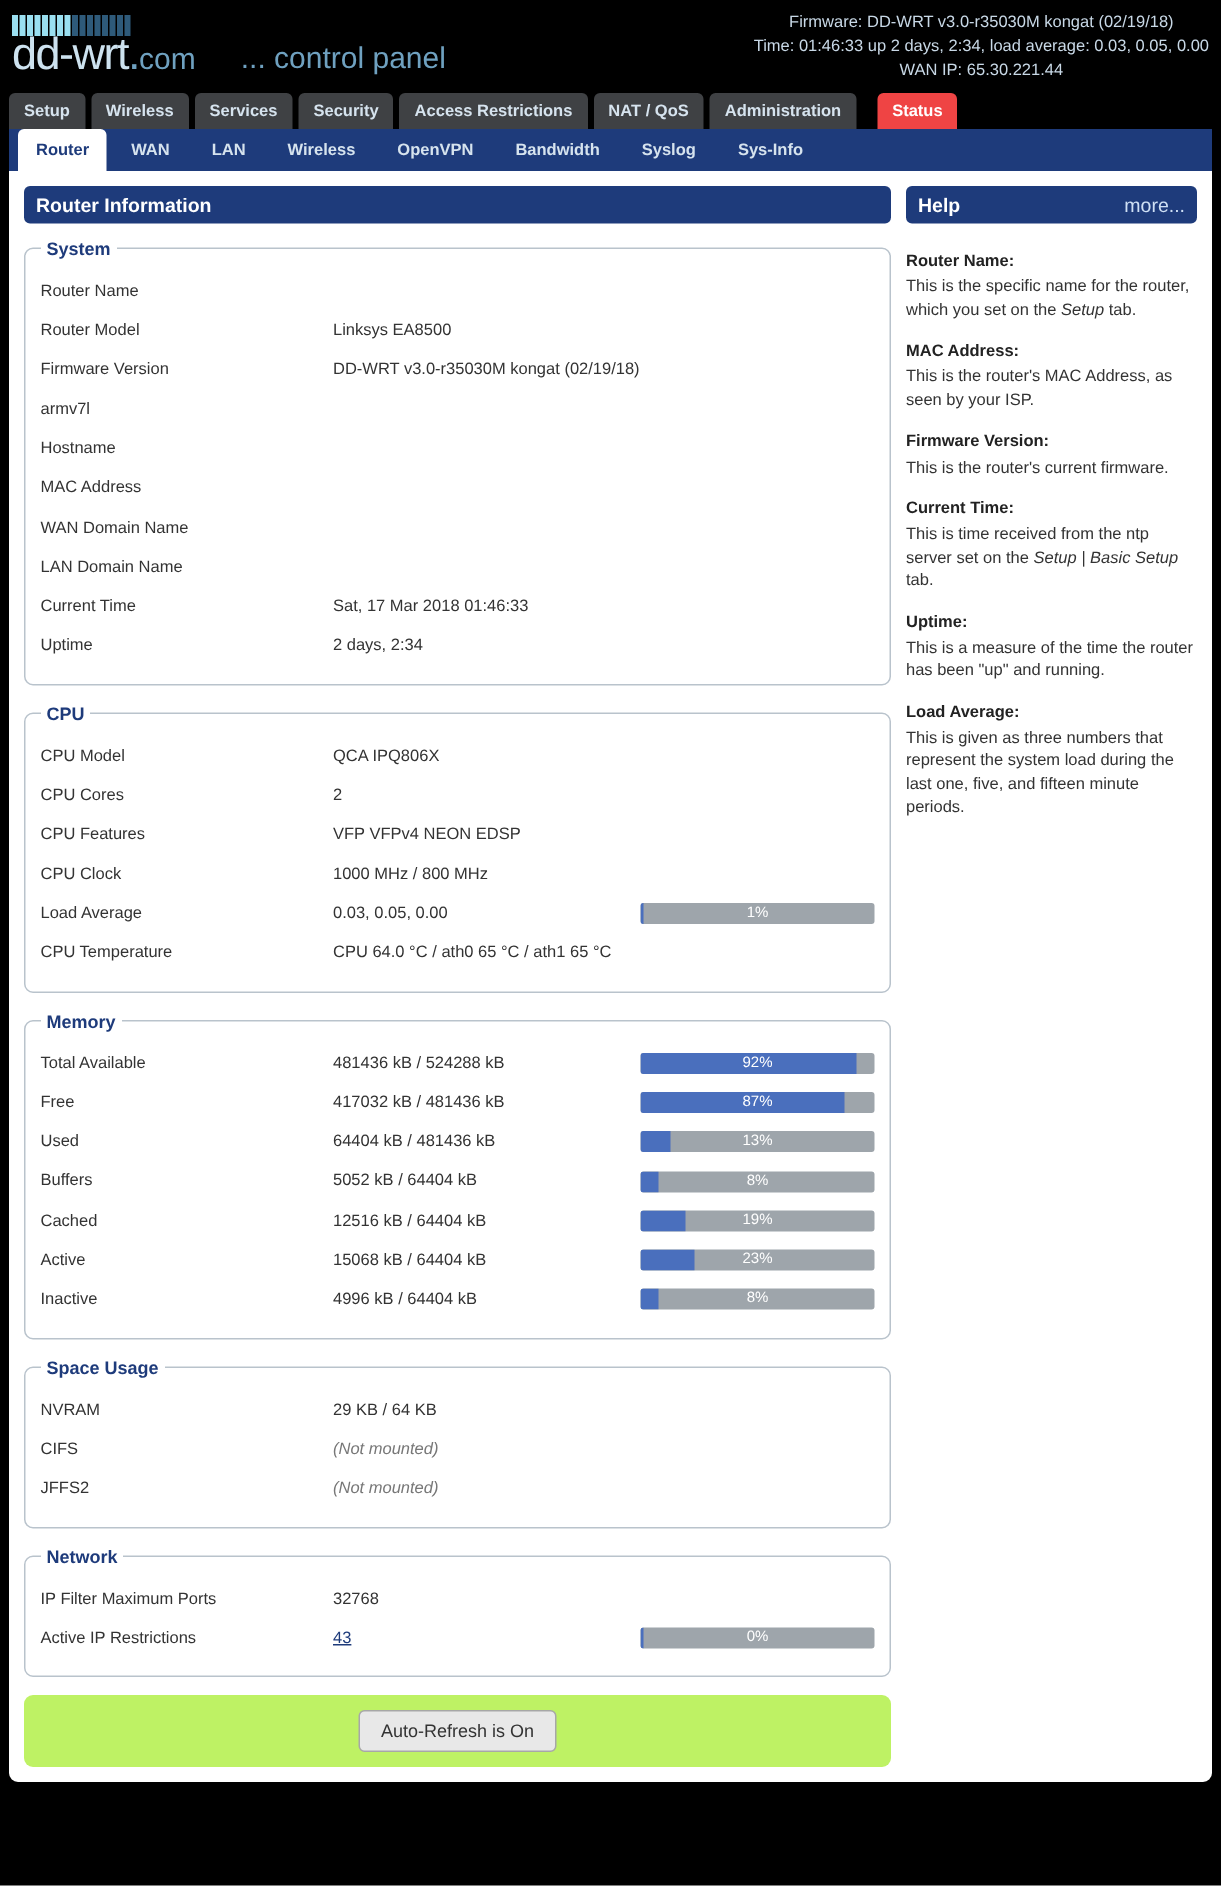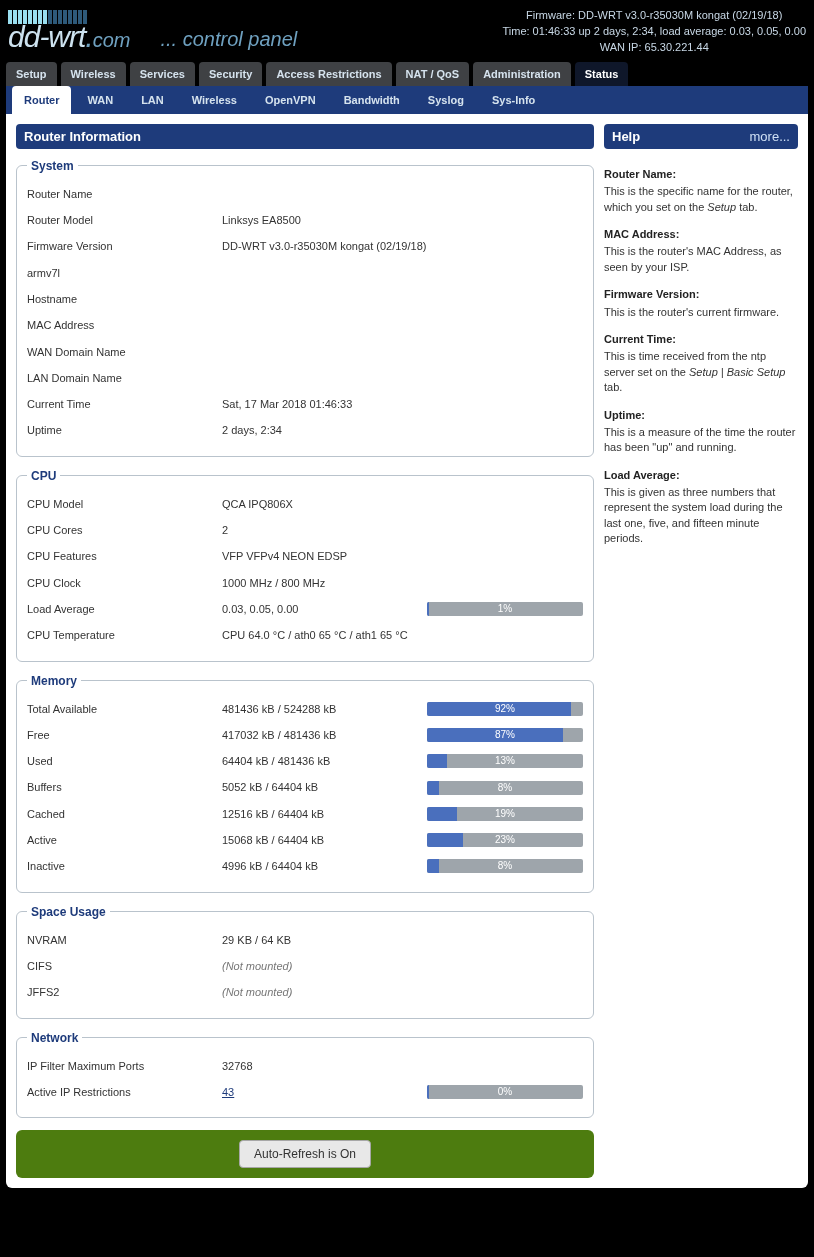--- a/index.html
+++ b/index.html
@@ -16,21 +16,21 @@
     margin: 0 auto;
   }
   
   .topbar {
     display: flex;
     justify-content: space-between;
     align-items: flex-start;
     padding: 0 2px 6px 2px;
     color: #a0b8d0;
   }
-  .logo-wrap { display: flex; align-items: flex-end; gap: 10px; margin-top:4px;font-style:italic;}
+  .logo-wrap { display: flex; align-items: flex-end; gap: 10px; margin-top:4px;}
   .logo {
     font-family: "Trebuchet MS", sans-serif;
     font-size: 30px;
     letter-spacing: -1px;
     color: #cde2ef;
     font-weight: 300;
   }
   .logo .dot { color: #6fa1c0; font-size:30px;}
   .logo .com { color: #6fa1c0; font-size:20px; letter-spacing:0;}
   .ticks { display:flex; gap:1px; margin-bottom:-4px;}
@@ -59,21 +59,21 @@
   }
   .tab1 {
     background: #3f4144;
     color: #d6e3ee;
     padding: 6px 10px;
     border-radius: 4px 4px 0 0;
     font-weight: 700;
     font-size: 11px;
     cursor: pointer;
   }
-  .tab1.active { background: #0f172a; color: #fff; }
+  .tab1.active { background: #ef4444; color: #fff; margin-left: 10px; }
   
   .tabs2 {
     display: flex;
     background: #1e3b7b;
     padding-left: 6px;
     gap:4px;
   }
   .tab2 {
     color: #d6e3ee;
     padding: 8px 12px;
@@ -156,21 +156,21 @@
     padding-top:6px;
   }
   .help-body h4 {
     margin: 12px 0 2px 0;
     font-size: 11px;
     color: #222;
   }
   .help-body p { margin: 0 0 4px 0; }
   
   .foot {
-    background: #4d7c0f;
+    background: #bef264;
     border-radius: 6px;
     text-align: center;
     padding: 10px 0;
     margin-top: 8px;
   }
   .foot button {
     background: #e8e8e8;
     border: 1px solid #a7a7a7;
     border-radius: 4px;
     padding: 6px 14px;

